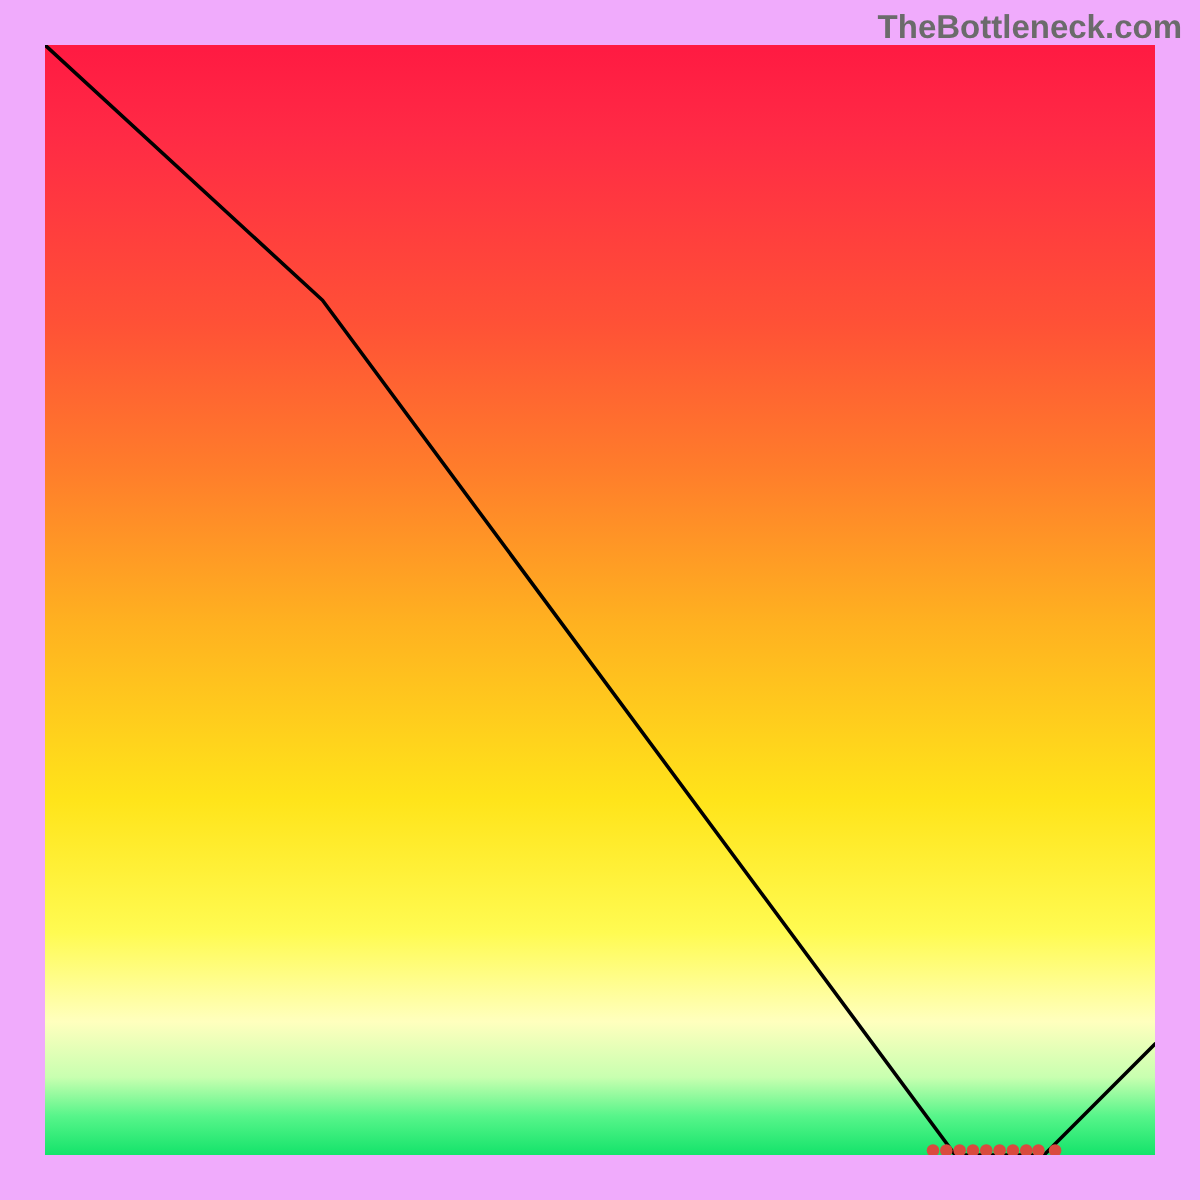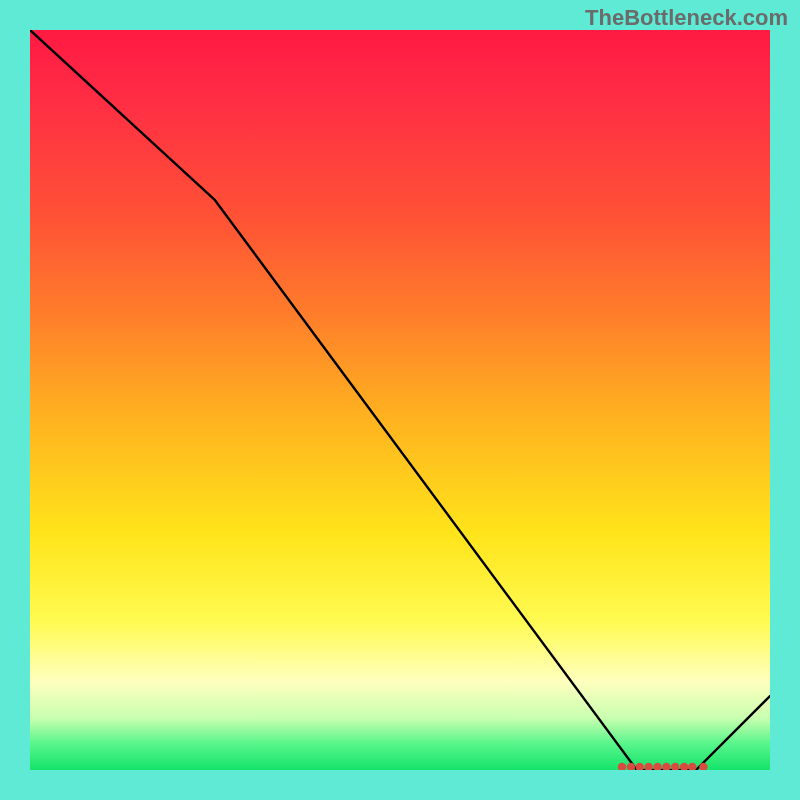--- a/index.html
+++ b/index.html
@@ -1,21 +1,21 @@
 <!DOCTYPE html>
 <html><head>
 <meta charset="utf-8">
 <style>
 * { margin: 0; padding: 0; box-sizing: border-box; }
 html, body { width: 800px; height: 800px; background: #000; overflow: hidden; }
 .chart-container {
   position: relative;
   width: 800px;
   height: 800px;
-  background: #5eead4;
+  background: #f0abfc;
 }
 .watermark {
   position: absolute;
   top: 5px;
   right: 12px;
   font-family: Arial, Helvetica, sans-serif;
   font-size: 22px;
   font-weight: bold;
   color: #6b6b6b;
   z-index: 10;

